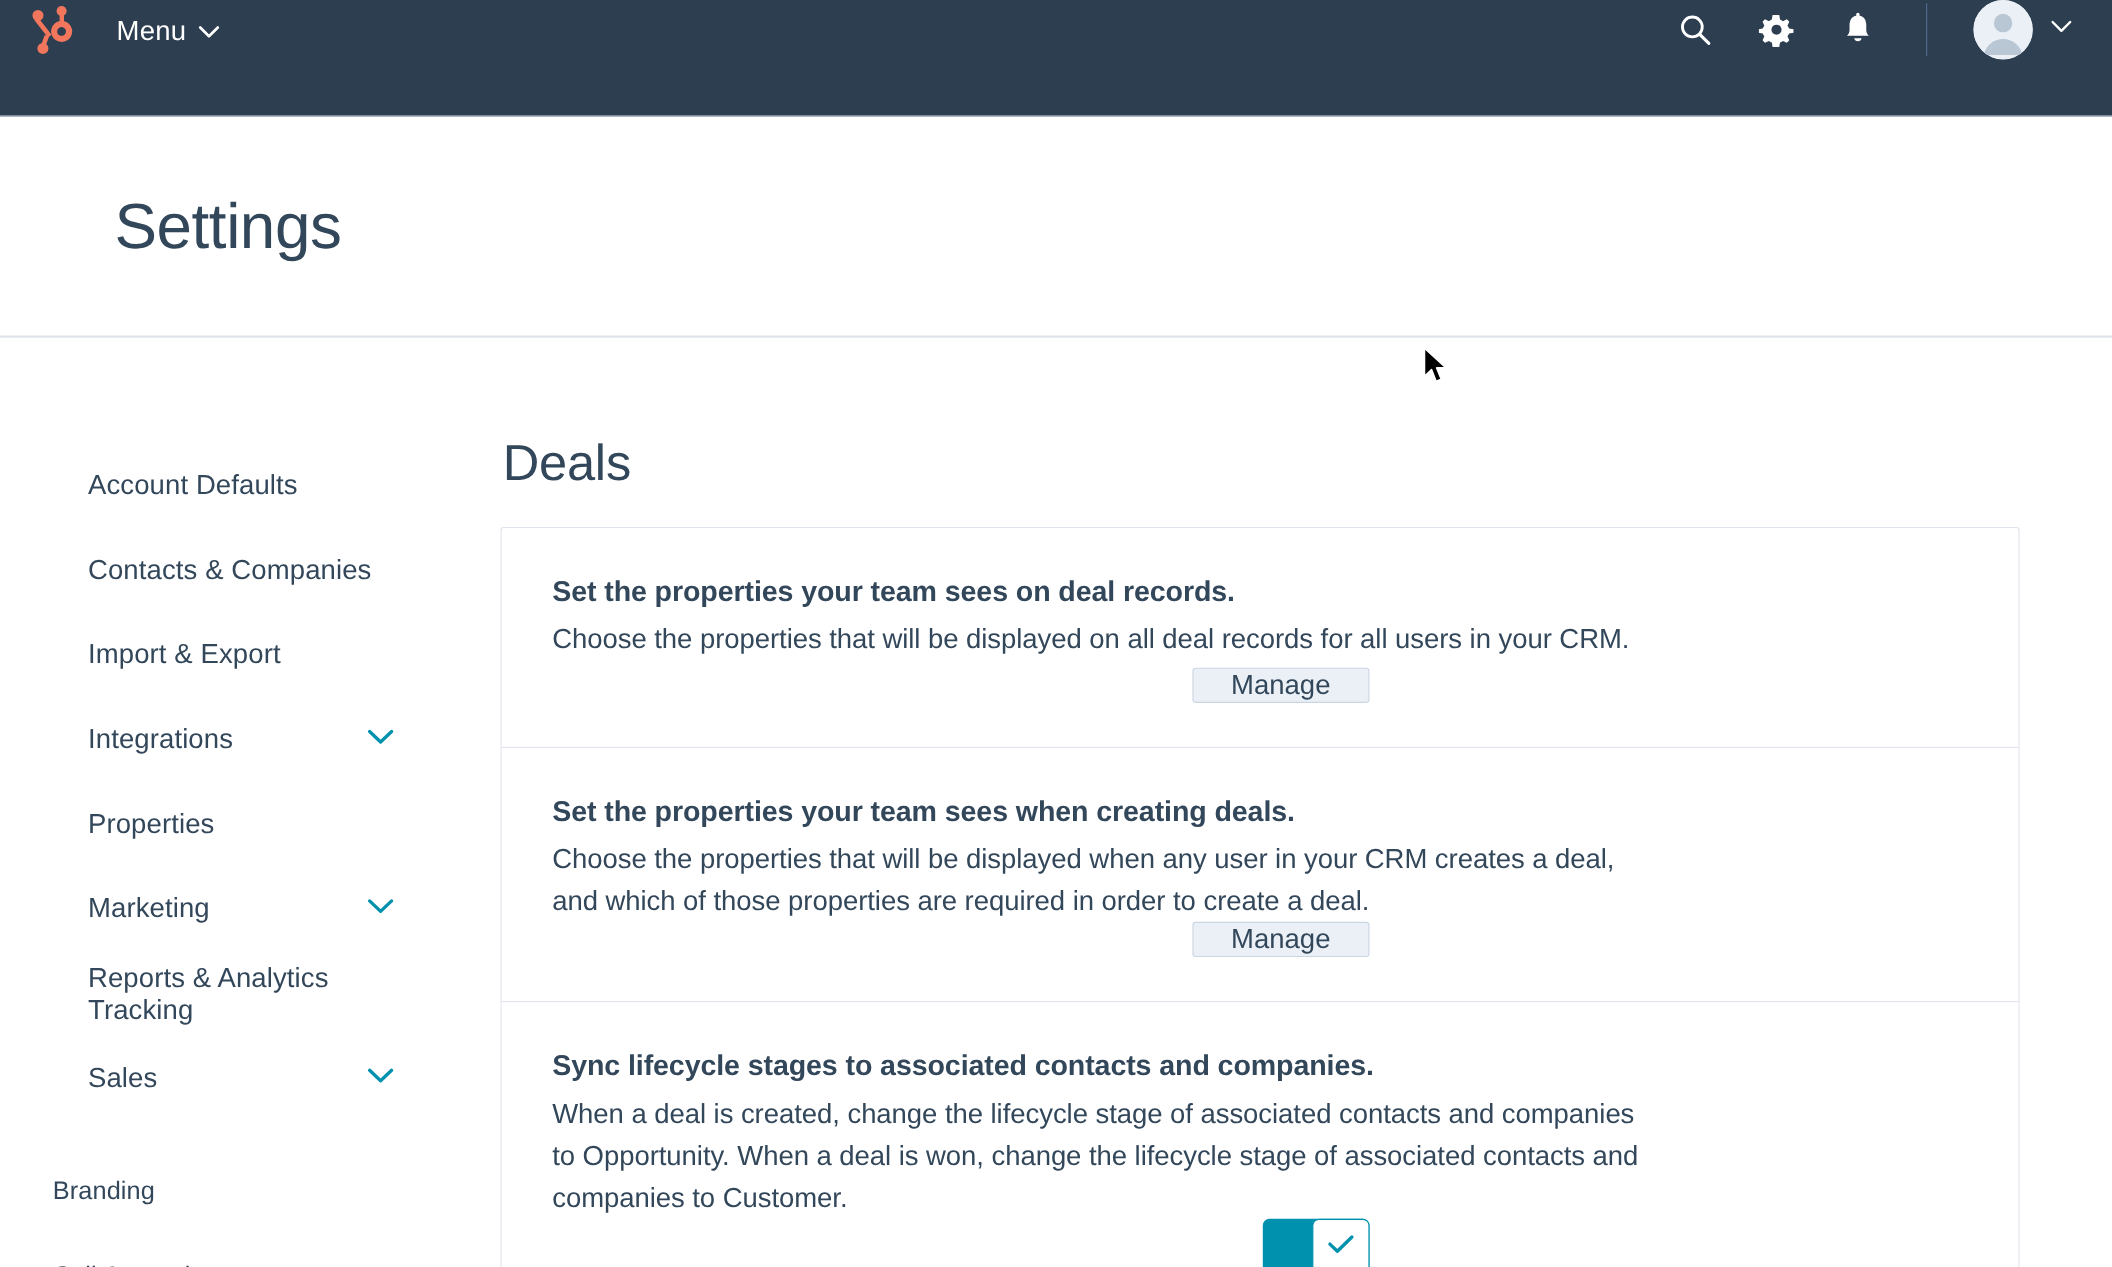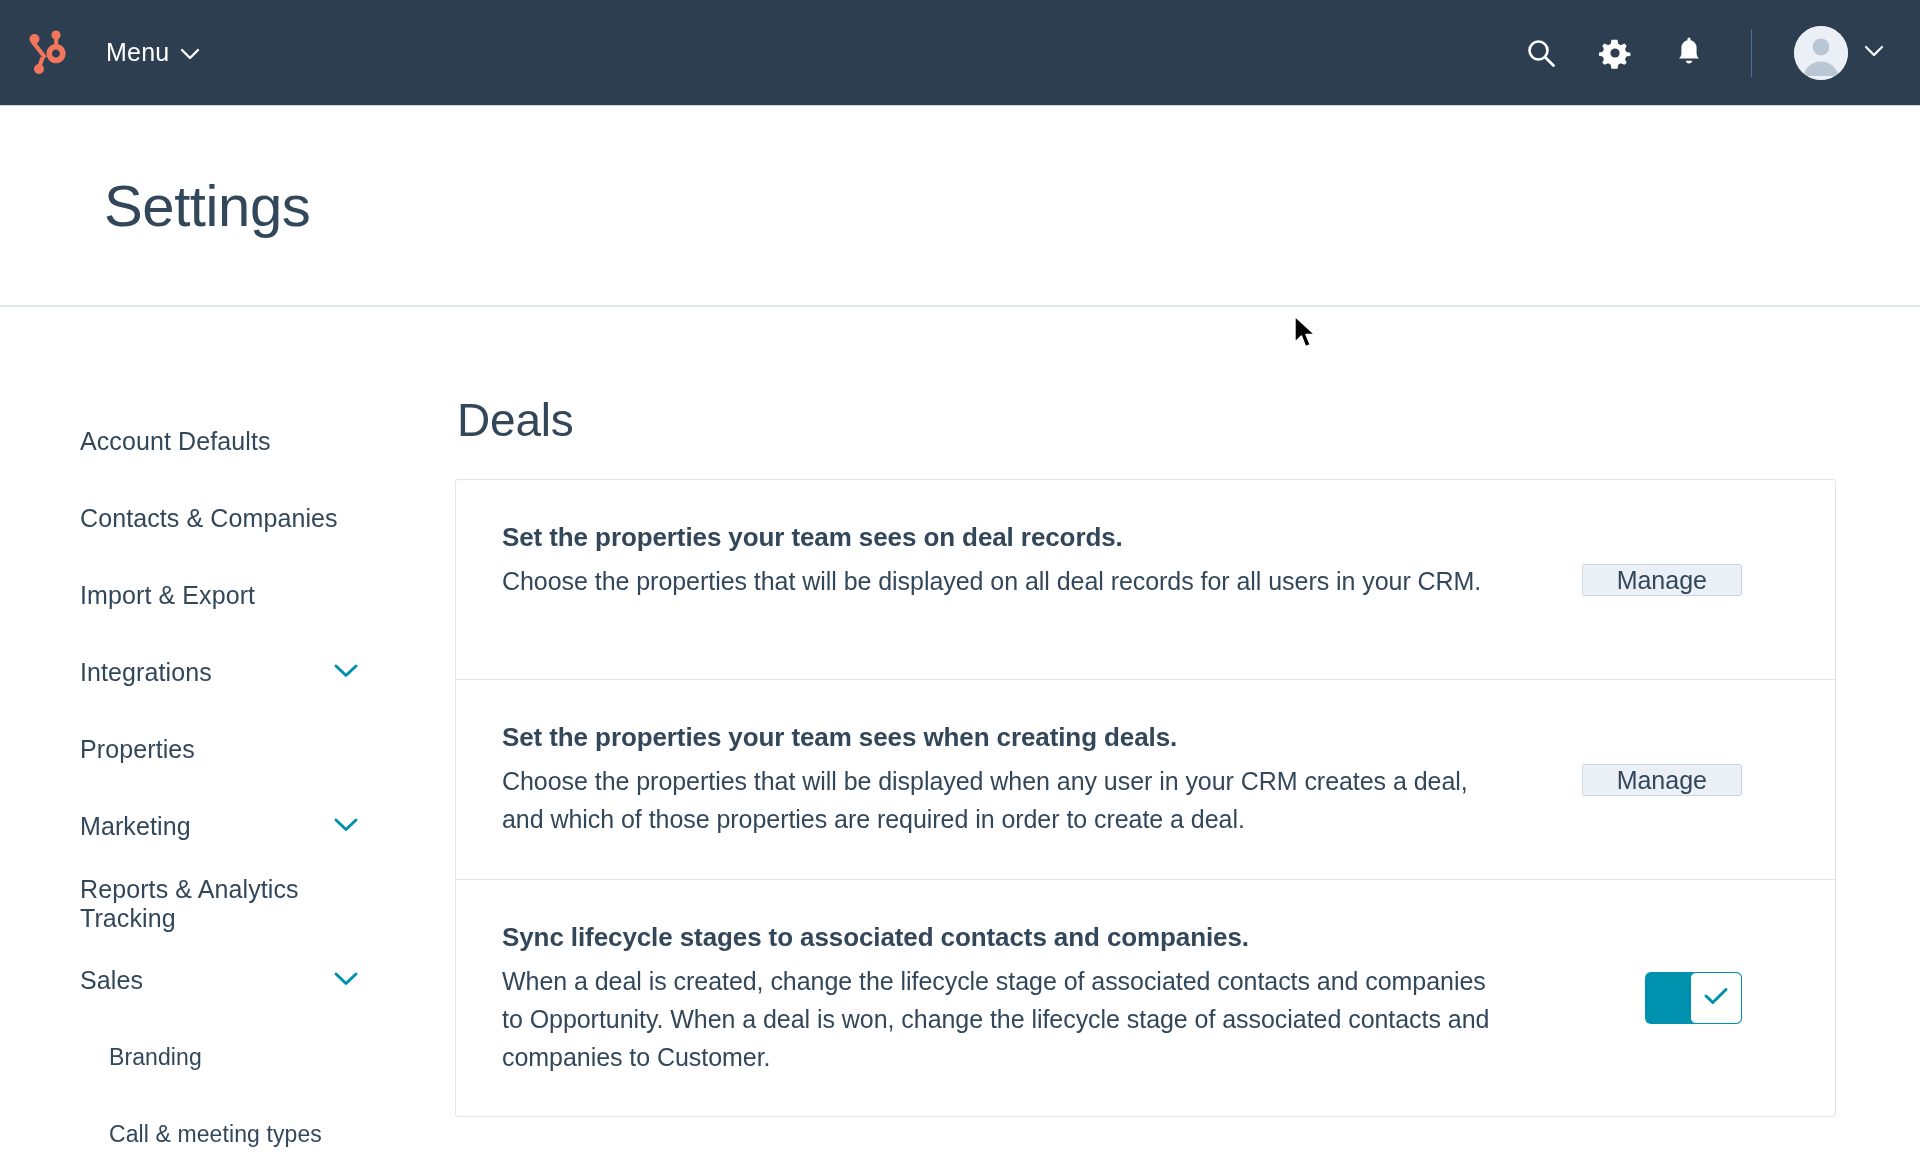--- a/index.html
+++ b/index.html
@@ -11,21 +11,21 @@
     background: #ffffff;
     font-family: "Liberation Sans", sans-serif;
     -webkit-font-smoothing: antialiased;
   }
 
   
   .navbar {
     height: 106px;
     background: #2d3e50;
     display: flex;
-    align-items: center;
+    align-items: flex-start;
     padding: 0 36px 0 24px;
     border-bottom: 1px solid #cbd6e2;
     position: relative;
   }
   .nav-left { display: flex; align-items: center; gap: 26px; }
   .logo-wrap {
     width: 56px; height: 56px;
     display: flex; align-items: center; justify-content: center;
     cursor: pointer;
   }
@@ -99,21 +99,21 @@
     padding: 0 96px 0 80px;
     height: 77px;
     cursor: pointer;
   }
   .side-item .label {
     font-size: 25px;
     color: #33475b;
     font-weight: 400;
     letter-spacing: .1px;
   }
-  .side-item.sub { padding-left: 109px; }
+  .side-item.sub { padding-left: 48px; align-items: flex-end; }
   .side-item.sub .label { font-size: 23px; }
   .chev-teal { flex: 0 0 auto; }
 
   
   .main {
     flex: 1 1 auto;
     padding: 86px 84px 0 0;
   }
   .section-title {
     font-size: 46px;
@@ -129,20 +129,21 @@
     border-radius: 3px;
     background: #ffffff;
     overflow: hidden;
   }
   .card-row {
     display: flex;
     align-items: flex-start;
     padding: 40px 48px 40px 46px;
     border-bottom: 1px solid #dfe3eb;
     min-height: 200px;
+    flex-direction: column;
   }
   .card-row:last-child { border-bottom: none; }
   .row-text { flex: 1 1 auto; padding-right: 40px; max-width: 1040px; }
   .row-title {
     font-size: 26px;
     font-weight: 700;
     color: #33475b;
     line-height: 1.32;
     margin-bottom: 8px;
     letter-spacing: -0.1px;

